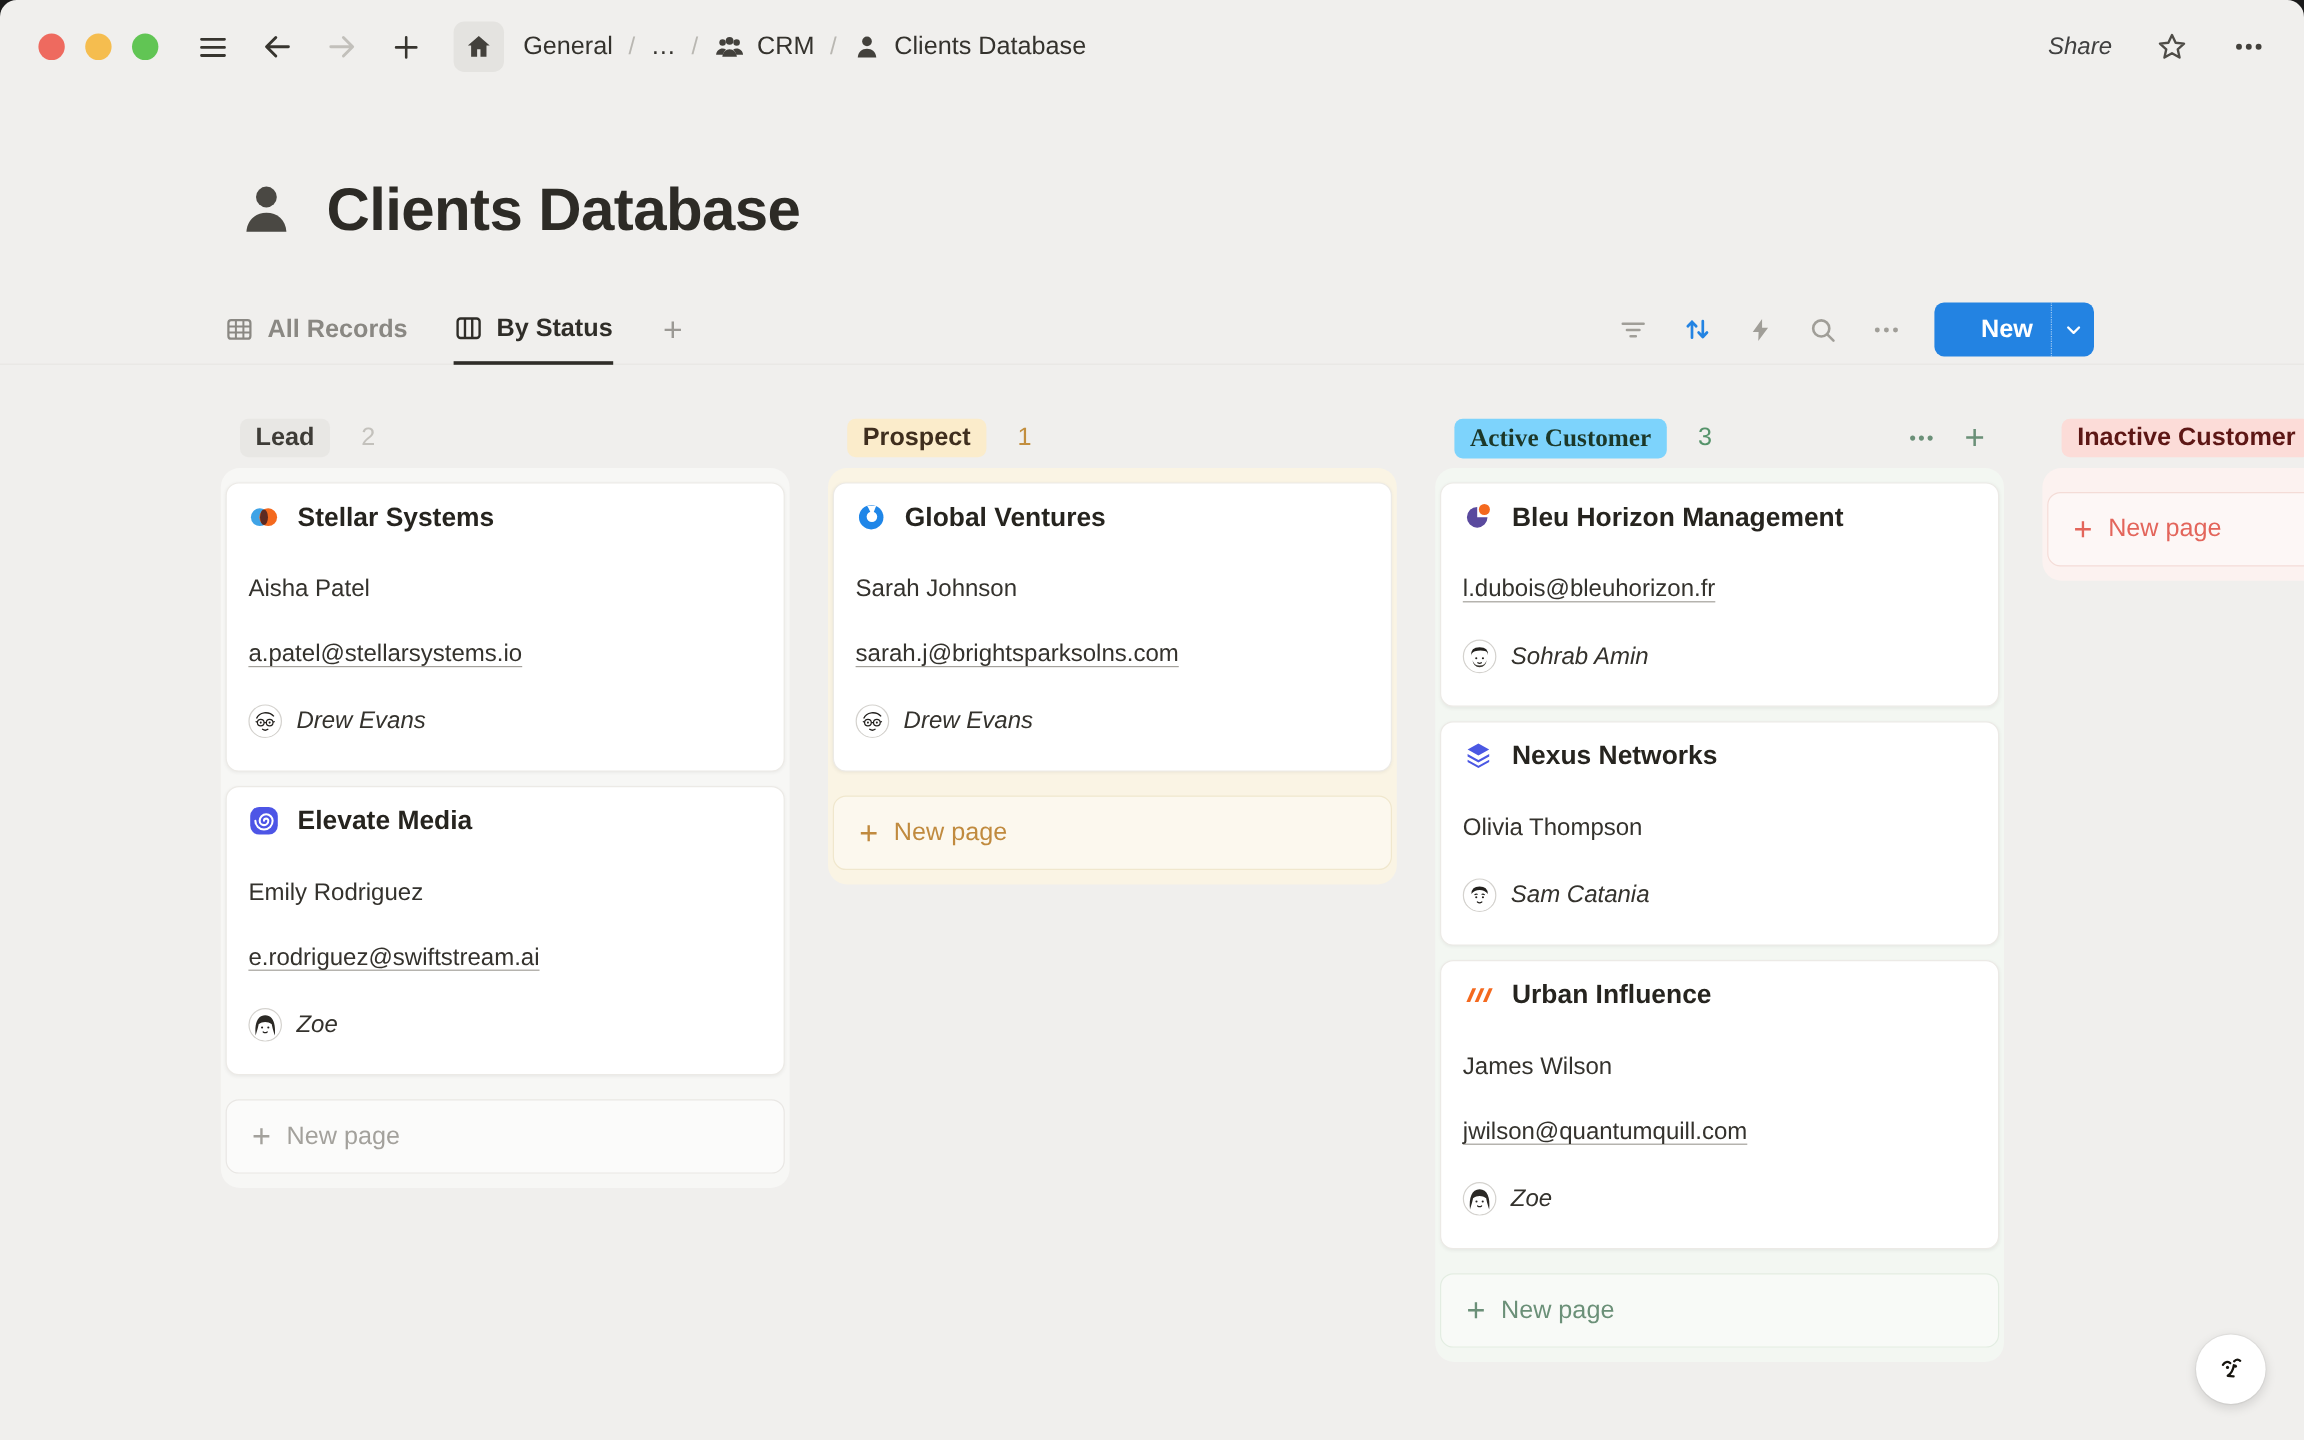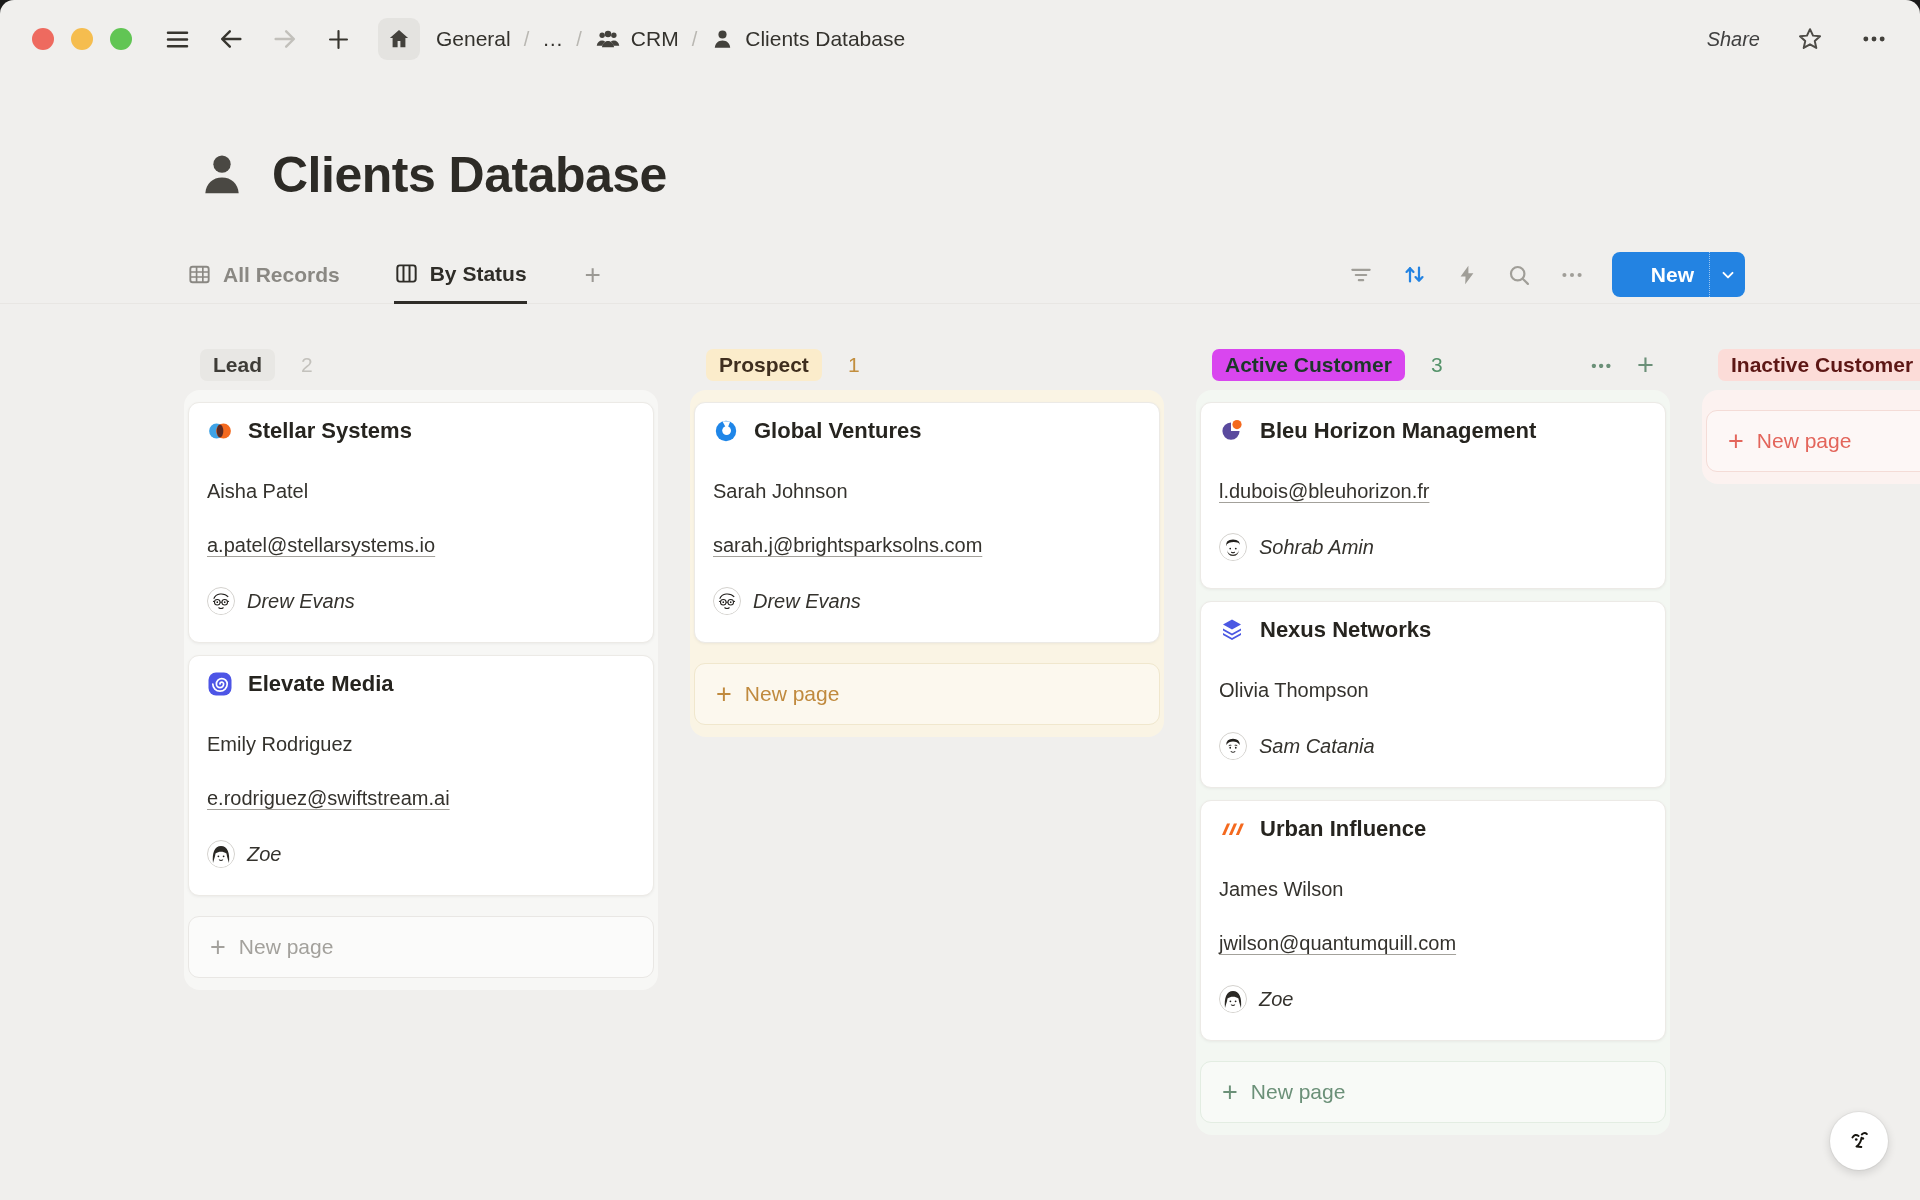--- a/index.html
+++ b/index.html
@@ -18,21 +18,21 @@
   .sep { color:#b9b7b2; font-size:20px; }
   .topbar-right { margin-left:auto; display:flex; align-items:center; gap:36px; }
   .share { font-size:20px; color:#404040;font-style:italic; }
 
   
   .page-title { position:absolute; left:196px; top:146px; display:flex; align-items:center; gap:24px; }
   .page-title-text { font-size:50px; font-weight:bold; letter-spacing:-0.5px; color:#2d2b26; }
 
   
   .tabsrow { position:absolute; left:0; right:0; top:246px; height:58px; display:flex; align-items:stretch; padding:0 175px 0 187px; border-bottom:1px solid #e8e6e3; }
-  .tabs { display:flex; align-items:stretch; gap:54px; }
+  .tabs { display:flex; align-items:stretch; gap:38px; }
   .tab { display:flex; align-items:center; gap:11px; font-size:21px; font-weight:600; color:#8a8883; cursor:default; }
   .tab.active { color:#2f2d28; border-bottom:3.5px solid #2f2d28; margin-bottom:-1px; }
   .tab-add { display:flex; align-items:center; font-size:28px; font-weight:300; color:#9b9994; margin-left:4px; }
   .view-toolbar { margin-left:auto; display:flex; align-items:center; gap:27px; }
   .vt-ic { display:inline-flex; align-items:center; }
   .btn-new { display:flex; align-items:center; height:45px; border-radius:8px; background:#2383e2; color:#fff; overflow:hidden; cursor:default; }
   .btn-new .lbl { font-size:21px; font-weight:bold; padding:0 15px 0 19px; }
   .btn-new .chev { display:flex; align-items:center; justify-content:center; width:36px; height:45px; border-left:1px dotted rgba(255,255,255,.55); }
 
   
@@ -320,21 +320,21 @@
             </div>
           </div>
           <div class="new-page" style="color: rgb(192, 138, 62); background: rgba(255, 255, 255, 0.38); border-color: rgb(240, 231, 205);">
             <span class="np-plus">+</span>
             <span class="np-label">New page</span>
           </div>
         </div>
       </div>
       <div class="col">
         <div class="col-header">
-          <span class="pill" style="background: #d946ef; color: rgb(28, 56, 41);">Active Customer</span>
+          <span class="pill" style="background: #7dd3fc; color: rgb(28, 56, 41); font-family: Liberation Serif, serif;">Active Customer</span>
           <span class="count" style="color: rgb(85, 147, 106);">3</span>
           <span class="colmenu" style="color: rgb(107, 144, 120);">
             <span class="cmi-dots">•••</span>
             <span class="cmi-plus">+</span>
           </span>
         </div>
         <div class="col-body" style="background: rgb(243, 247, 242);">
           <div class="card">
             <div class="card-title">
               <span class="cicon">

